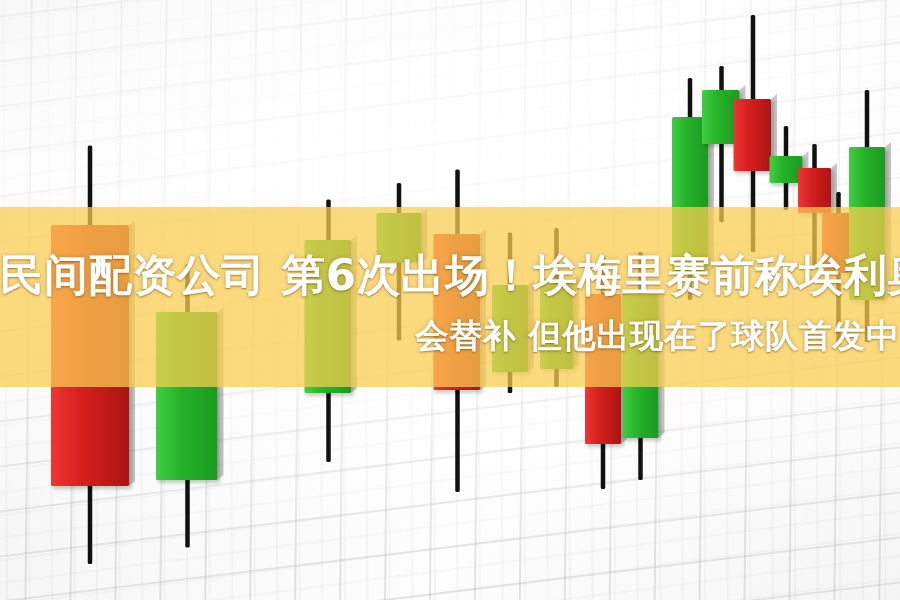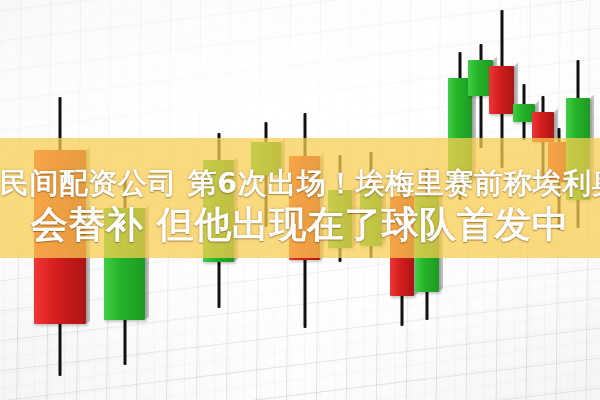--- a/index.html
+++ b/index.html
@@ -130,22 +130,23 @@
       0 0 3px rgba(120,70,0,0.30);
     font-family: "DejaVu Sans", "Liberation Sans", sans-serif;
   }
   .headline.l1 {
     top: 166px;
     font-size: 29px;
     line-height: 34px;
   }
   .headline.l2 {
     top: 208px;
-    font-size: 37px;
+    font-size: 22px;
     line-height: 34px;
+    text-align: right;
   }
 </style>
 </head>
 <body>
 
 <div id="stage">
 
   <div class="chart-bg"></div>
   <div class="grid-layer"></div>
   <div class="grid-layer fine"></div>

